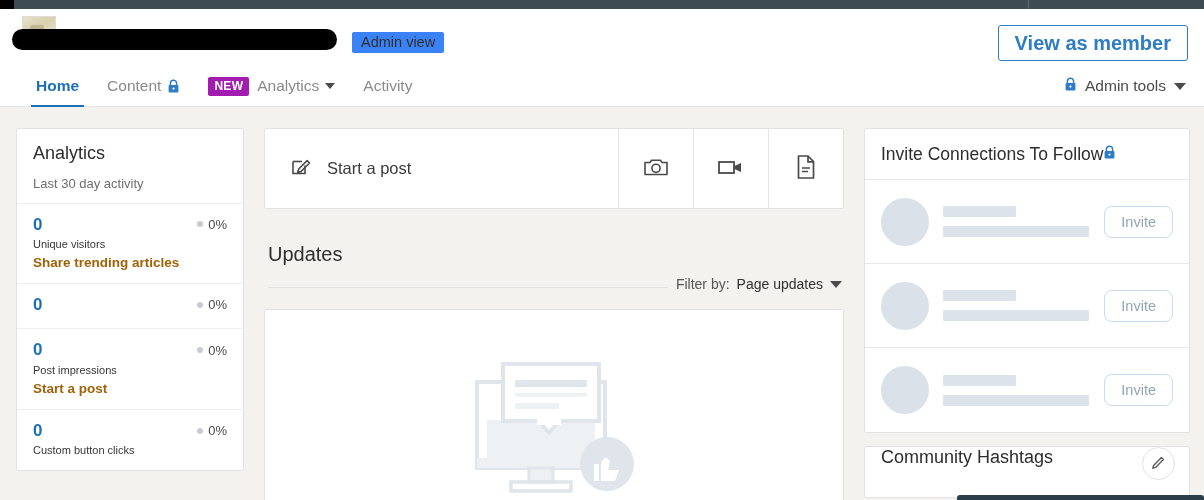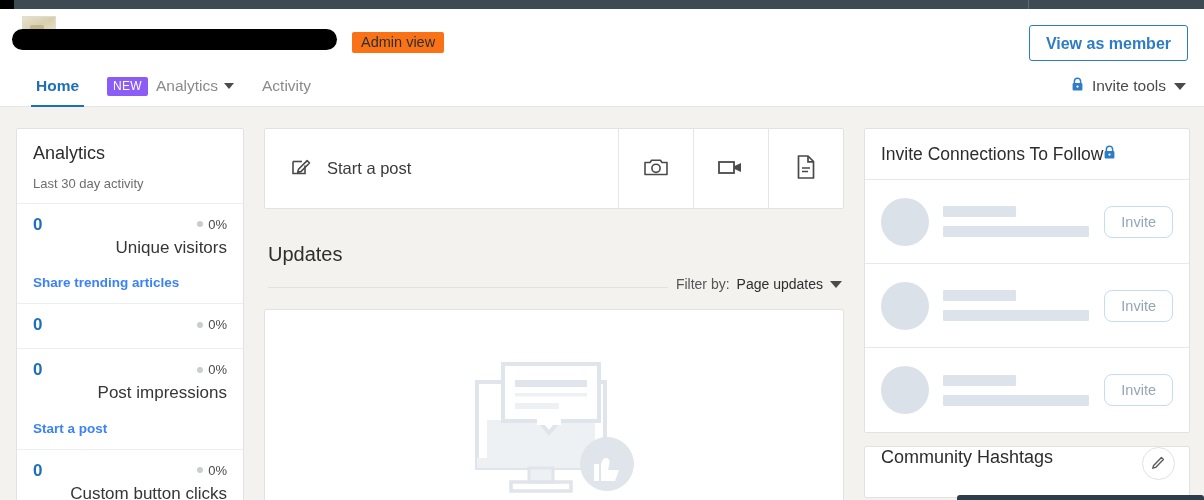--- a/index.html
+++ b/index.html
@@ -79,38 +79,38 @@
     height: 21px;
     background: #000000;
     border-radius: 11px;
   }
   .admin-view-badge {
     position: absolute;
     left: 352px;
     top: 23px;
     height: 21px;
     padding: 0 9px;
-    background: #f97316;
+    background: #3b82f6;
     color: #2f2f2f;
     font-size: 14.5px;
     line-height: 21px;
     border-radius: 2px;
     white-space: nowrap;
   }
   .view-as-member {
     position: absolute;
     right: 16px;
     top: 16px;
     height: 36px;
     padding: 0 16px;
     background: transparent;
     border: 1.5px solid #2e7cc3;
     border-radius: 3px;
     color: #2e7cc3;
-    font-size: 16px;
+    font-size: 20px;
     font-weight: bold;
     font-family: "Liberation Sans", sans-serif;
     line-height: 33px;
     cursor: pointer;
     white-space: nowrap;
   }
 
   
   .nav-bar {
     position: absolute;
@@ -149,24 +149,24 @@
     content: "";
     position: absolute;
     left: 9px; right: 9px;
     bottom: 0;
     height: 2.5px;
     background: #1d6fb8;
   }
   .nav-tab .lock-ico { display: inline-flex; }
   .new-badge {
     display: inline-block;
-    background: #8b5cf6;
+    background: #a21caf;
     color: #ffffff;
     font-size: 12px;
-    font-weight: normal;
+    font-weight: bold;
     letter-spacing: .3px;
     padding: 2.5px 6px;
     border-radius: 2px;
     margin-right: 2px;
   }
   .nav-right {
     position: absolute;
     right: 18px;
     top: 0;
     height: 42px;
@@ -248,32 +248,31 @@
     font-size: 13px;
     color: #4a4a4a;
   }
   .delta-dot {
     width: 6px; height: 6px;
     border-radius: 50%;
     background: #c9ccd0;
     display: inline-block;
   }
   .stat-label {
-    font-size: 17px;
+    font-size: 11px;
     color: #363636;
     margin-top: 2px;
     line-height: 1.3;
-    text-align: right;
   }
   .stat-link {
     display: block;
     font-size: 13.5px;
     font-weight: bold;
-    color: #3b82f6;
-    margin-top: 16px;
+    color: #a16207;
+    margin-top: 4px;
     cursor: pointer;
   }
 
   
   .col-center {
     position: absolute;
     left: 264px;
     top: 21px;
     width: 580px;
   }
@@ -459,41 +458,51 @@
   <button class="view-as-member">View as member</button>
 </div>
 
 <div class="nav-bar">
   <div class="nav-tabs">
 
     <div class="nav-tab active">
       <span>Home</span>
     </div>
 
+    <div class="nav-tab">
+      <span>Content</span>
+      <span class="lock-ico">
+        <svg width="13" height="15" viewBox="0 0 13 15">
+          <path d="M3.4 6V4.3a3.1 3.1 0 1 1 6.2 0V6" fill="none" stroke="#2e7cc3" stroke-width="1.5"></path>
+          <rect x="1.6" y="6" width="9.8" height="7.6" rx="1" fill="#2e7cc3"></rect>
+          <circle cx="6.5" cy="9.6" r="1.15" fill="#ffffff"></circle>
+        </svg>
+      </span>
+    </div>
 
     <div class="nav-tab">
       <span class="new-badge">NEW</span>
       <span>Analytics</span>
       <span class="caret caret-sm"></span>
     </div>
 
     <div class="nav-tab">
       <span>Activity</span>
     </div>
   </div>
 
   <div class="nav-right">
     <span>
       <svg width="13" height="15" viewBox="0 0 13 15">
         <path d="M3.4 6V4.3a3.1 3.1 0 1 1 6.2 0V6" fill="none" stroke="#2e7cc3" stroke-width="1.5"></path>
         <rect x="1.6" y="6" width="9.8" height="7.6" rx="1" fill="#2e7cc3"></rect>
         <circle cx="6.5" cy="9.6" r="1.15" fill="#ffffff"></circle>
       </svg>
     </span>
-    <span>Invite tools</span>
+    <span>Admin tools</span>
     <span class="caret"></span>
   </div>
 </div>
 
 <div class="main">
 
   <div class="col-left">
     <div class="card analytics-card">
       <div class="analytics-head">
         <div class="analytics-title">Analytics</div>

